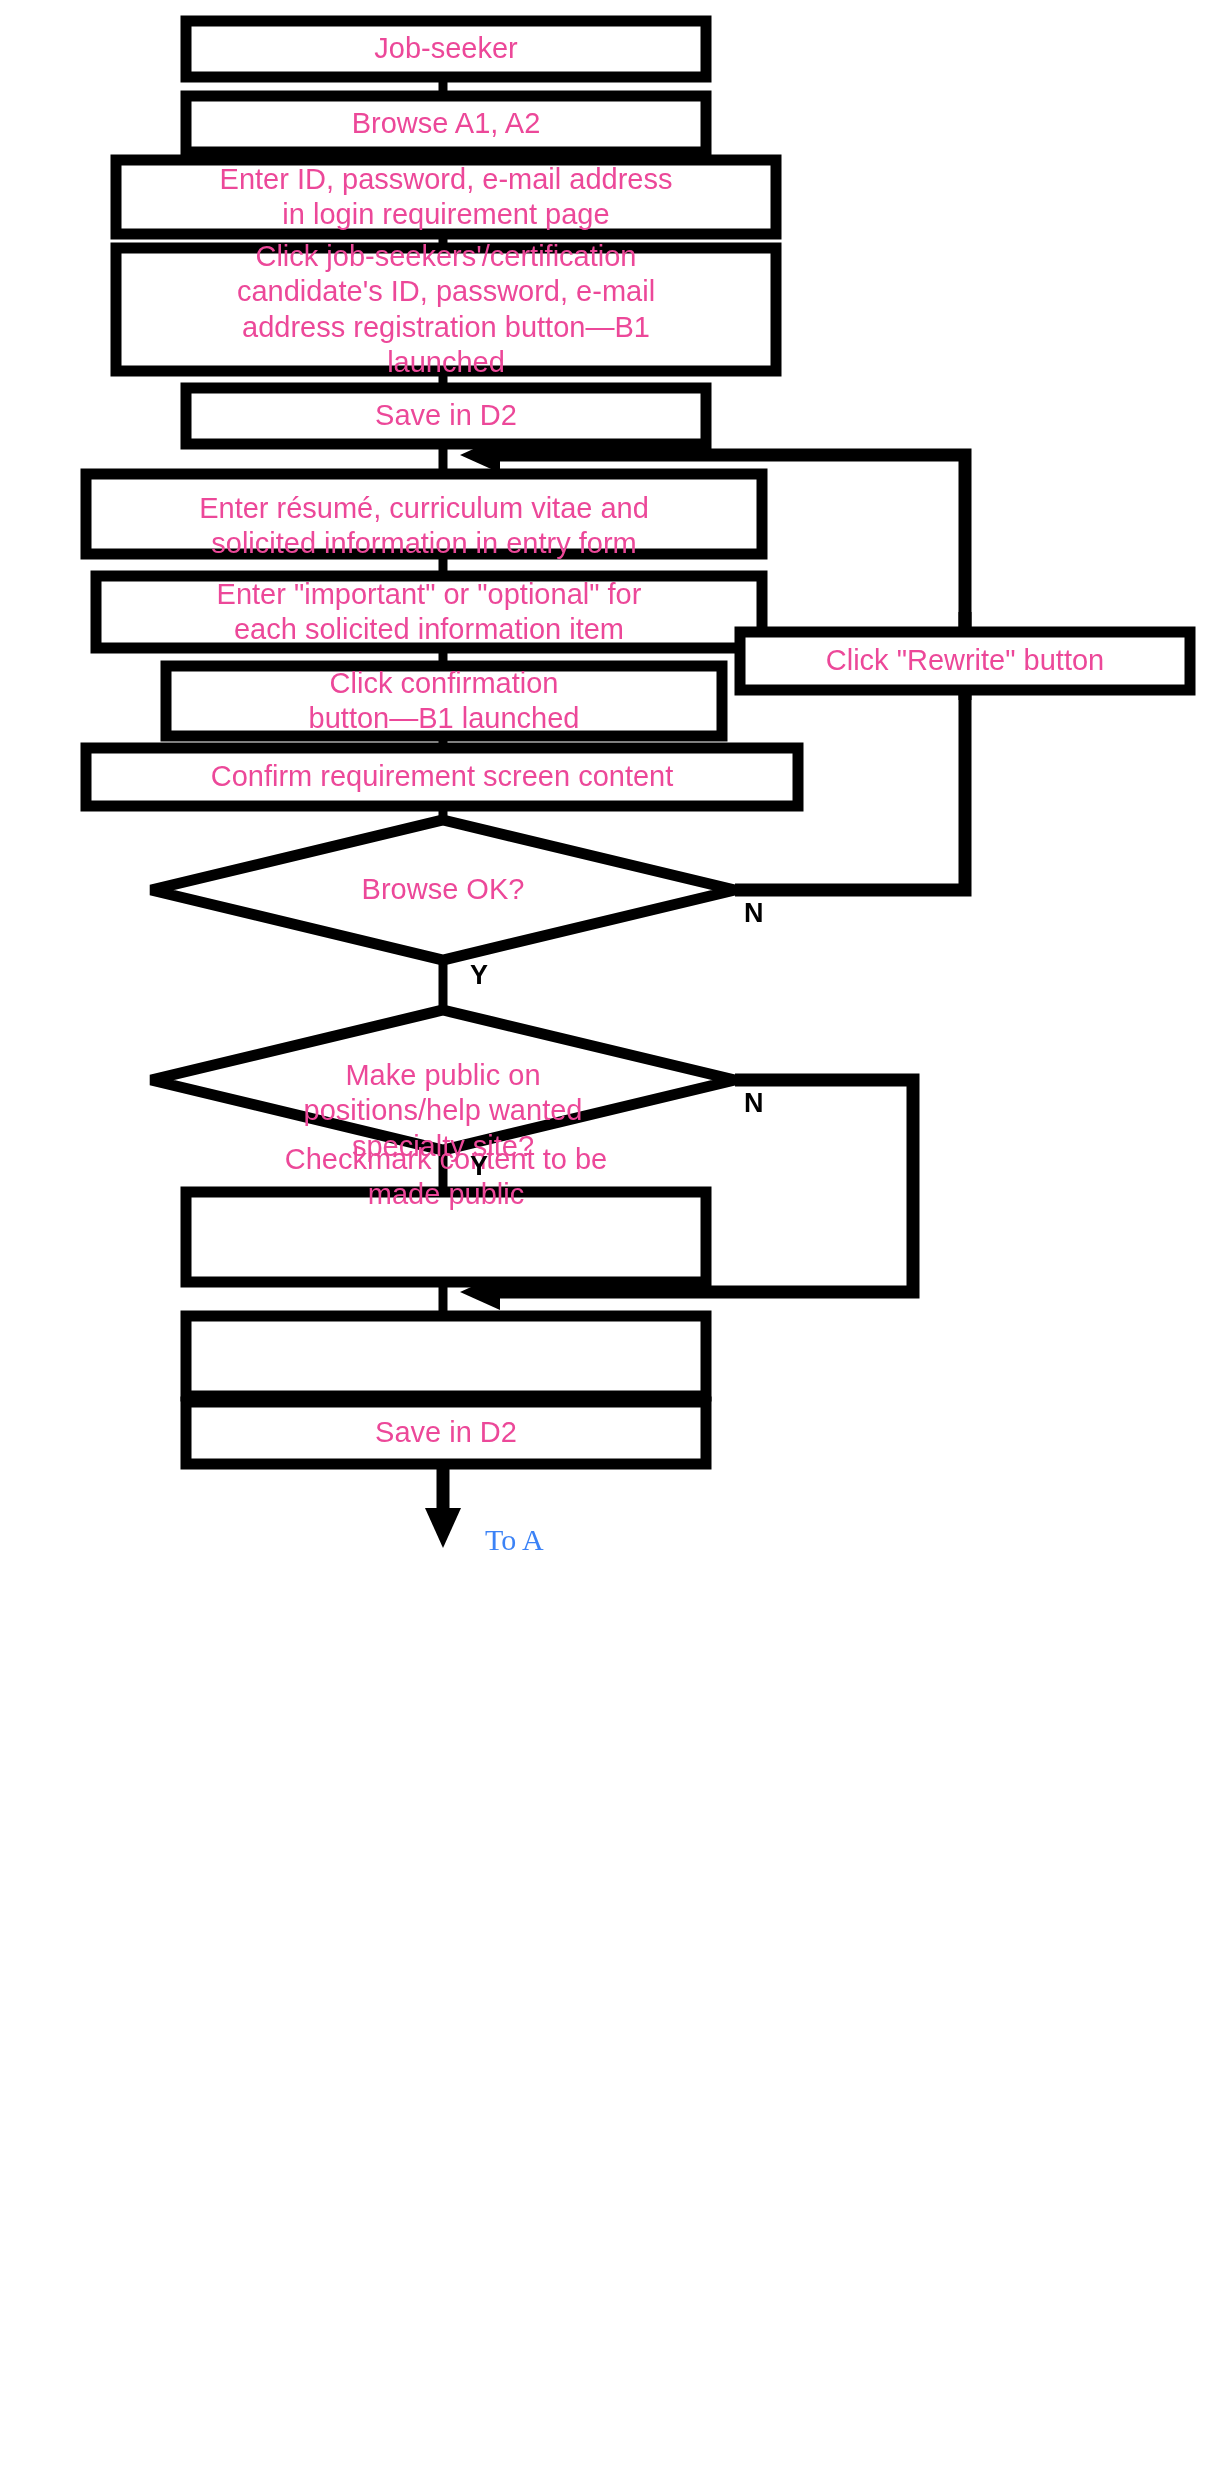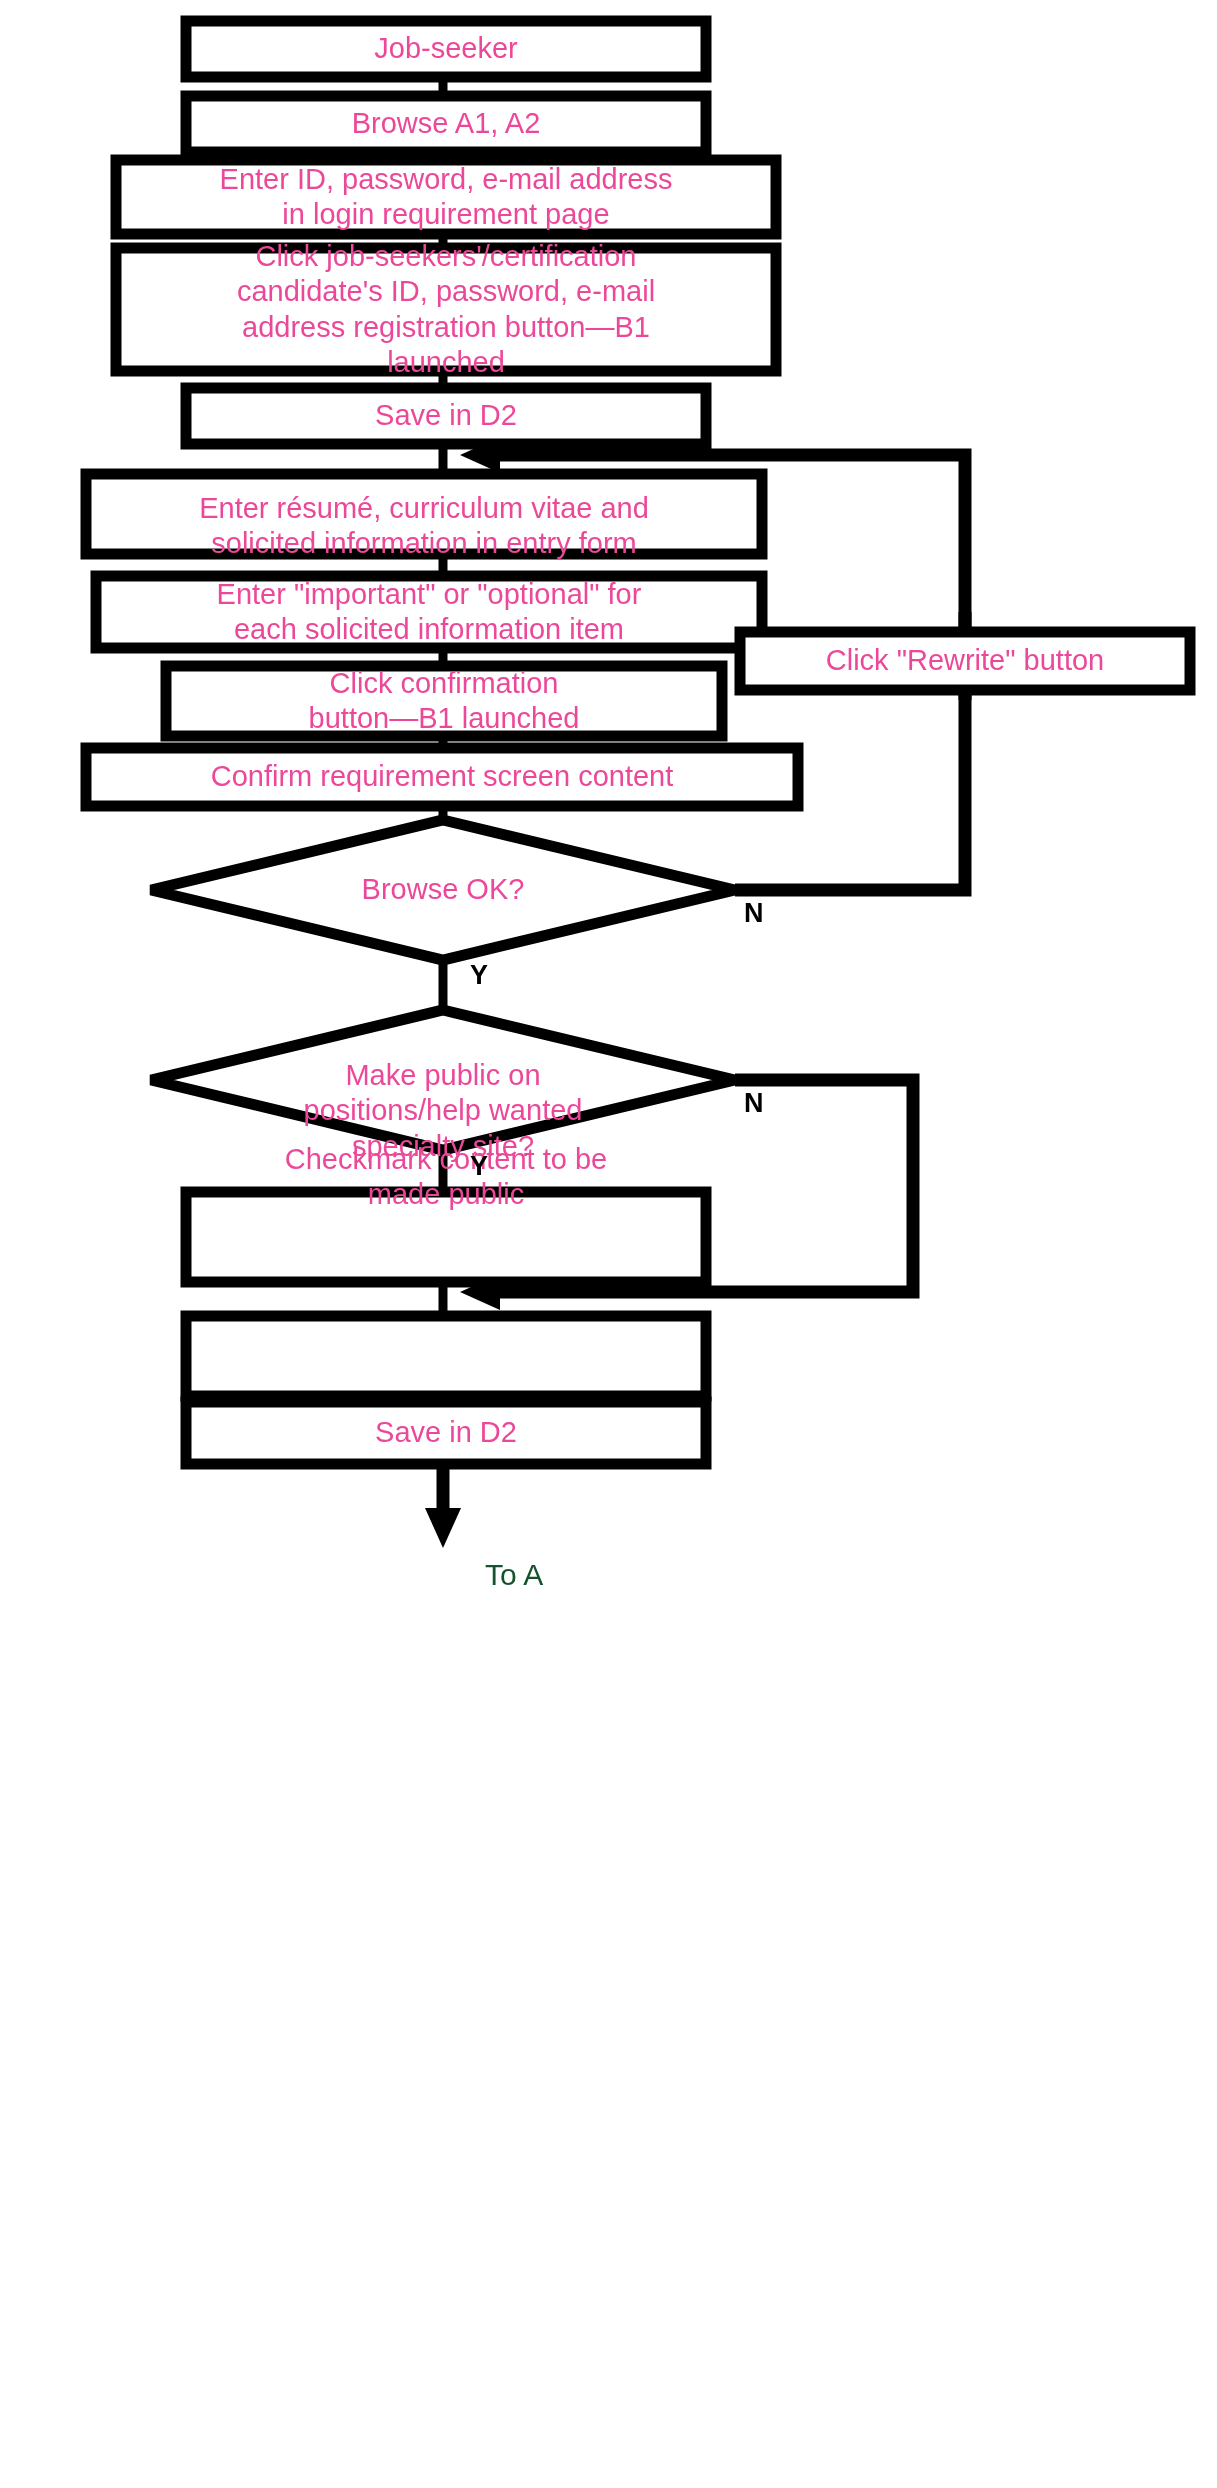--- a/index.html
+++ b/index.html
@@ -62,25 +62,24 @@
   .edge-label {
     position: absolute;
     color: #000000;
     font-family: "Liberation Sans", sans-serif;
     font-size: 27px;
     font-weight: bold;
     line-height: 1;
   }
   .flow-label {
     position: absolute;
-    color: #14532d;
-    font-family: Liberation Sans, sans-serif;
+    color: #3b82f6;
+    font-family: Liberation Serif, serif;
     font-size: 30px;
     line-height: 1;
-    margin-top: 35px;
   }
 </style>
 </head>
 <body>
 
 <div id="canvas">
 
   <svg class="flow" viewBox="0 0 1217 2488" xmlns="http://www.w3.org/2000/svg">
 
     <line class="conn" x1="443" y1="76" x2="443" y2="101"></line>

